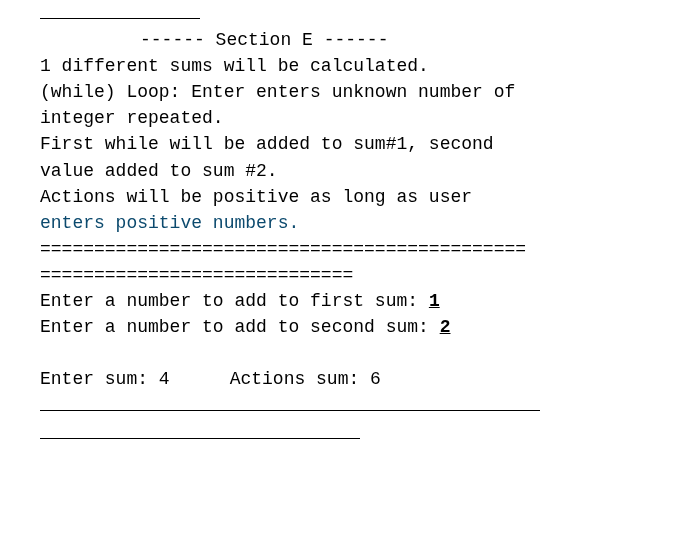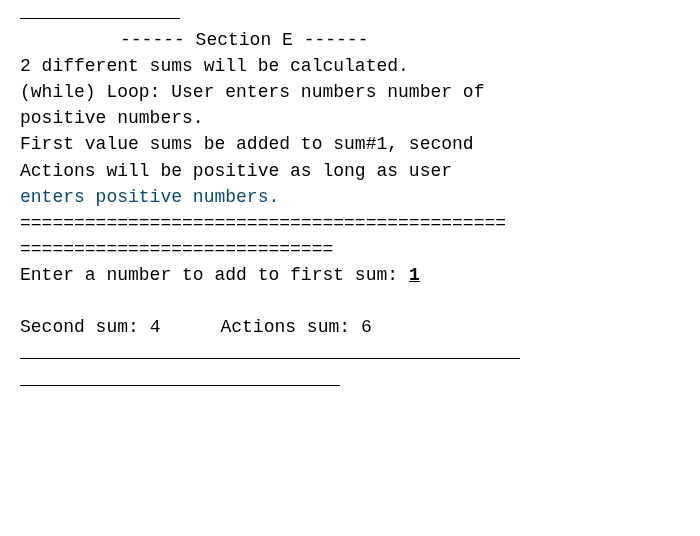--- a/index.html
+++ b/index.html
@@ -9,20 +9,21 @@
       font-size: 18px;
       line-height: 1.45;
       color: #000;
       background: #fff;
       width: 700px;
       height: 536px;
       box-sizing: border-box;
     }
     .container {
       padding: 0 20px;
+      margin-left: 20px;
     }
     .blank-line {
       display: inline-block;
       border-bottom: 1px solid #000;
       height: 1em;
     }
     .header-blank {
       width: 160px;
     }
     .section-title {
@@ -60,38 +61,42 @@
 <body>
 
 <div class="container">
 
   <div>
     <span class="blank-line header-blank"></span>
   </div>
 
   <div class="section-title">------ Section E ------</div>
 
-  <div>2 different sums will be calculated.</div>
-  <div>(while) Loop: User enters numbers number of</div>
-  <div>positive numbers.</div>
-  <div>First value sums be added to sum#1, second</div>
+  <div>1 different sums will be calculated.</div>
+  <div>(while) Loop: Enter enters unknown number of</div>
+  <div>integer repeated.</div>
+  <div>First while will be added to sum#1, second</div>
+  <div>value added to sum #2.</div>
   <div>Actions will be positive as long as user</div>
   <div class="red">enters positive numbers.</div>
 
   <div class="sep-line1">=============================================</div>
   <div class="sep-line2">=============================</div>
 
   <div>
     <span>Enter a number to add to first sum: </span><span class="bold-under">1</span>
   </div>
+  <div>
+    <span>Enter a number to add to second sum: </span><span class="bold-under">2</span>
+  </div>
 
   <div class="empty-row"></div>
 
   <div class="sum-row">
-    <span>Second sum: </span><span>4</span><span class="gap"></span><span>Actions sum: </span><span>6</span>
+    <span>Enter sum: </span><span>4</span><span class="gap"></span><span>Actions sum: </span><span>6</span>
   </div>
 
   <div>
     <span class="blank-line bottom-blank1"></span>
   </div>
   <div>
     <span class="blank-line bottom-blank2"></span>
   </div>
 
 </div>

